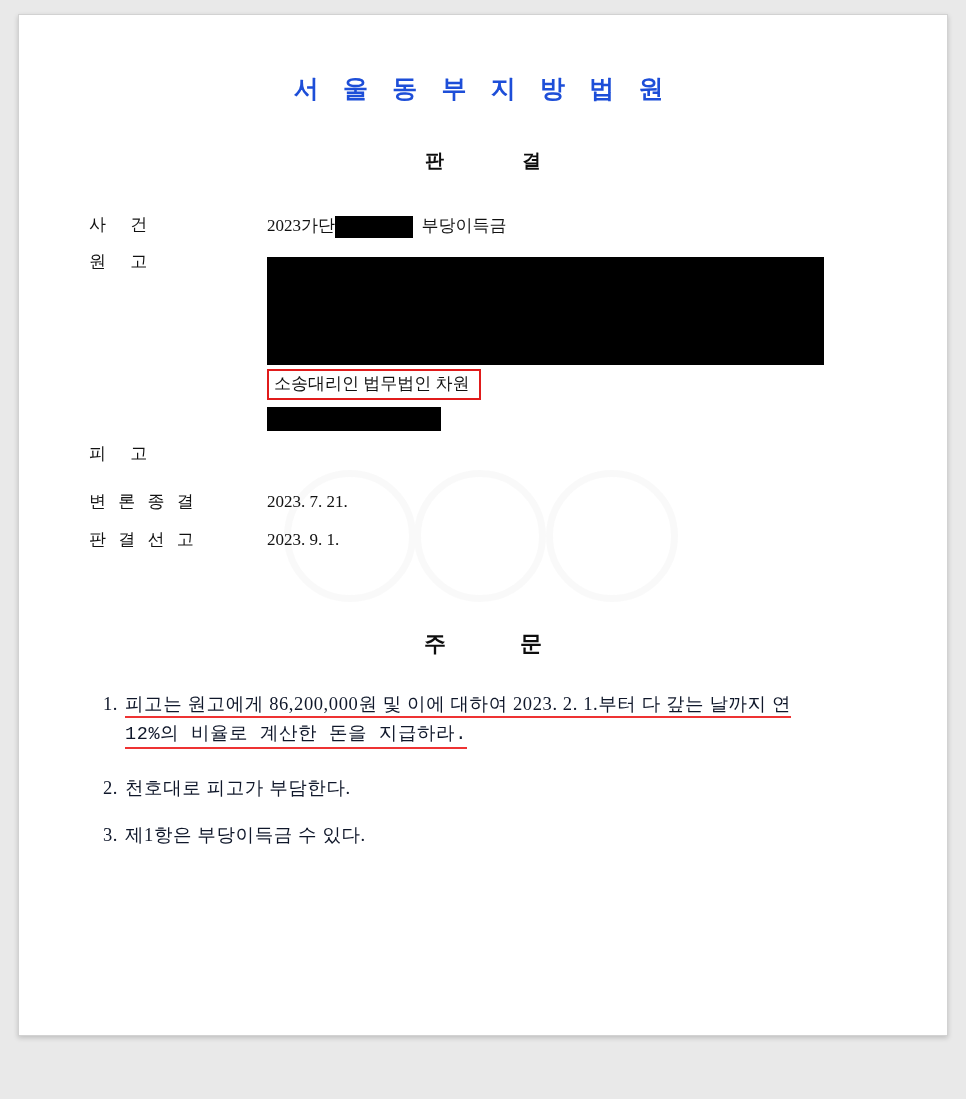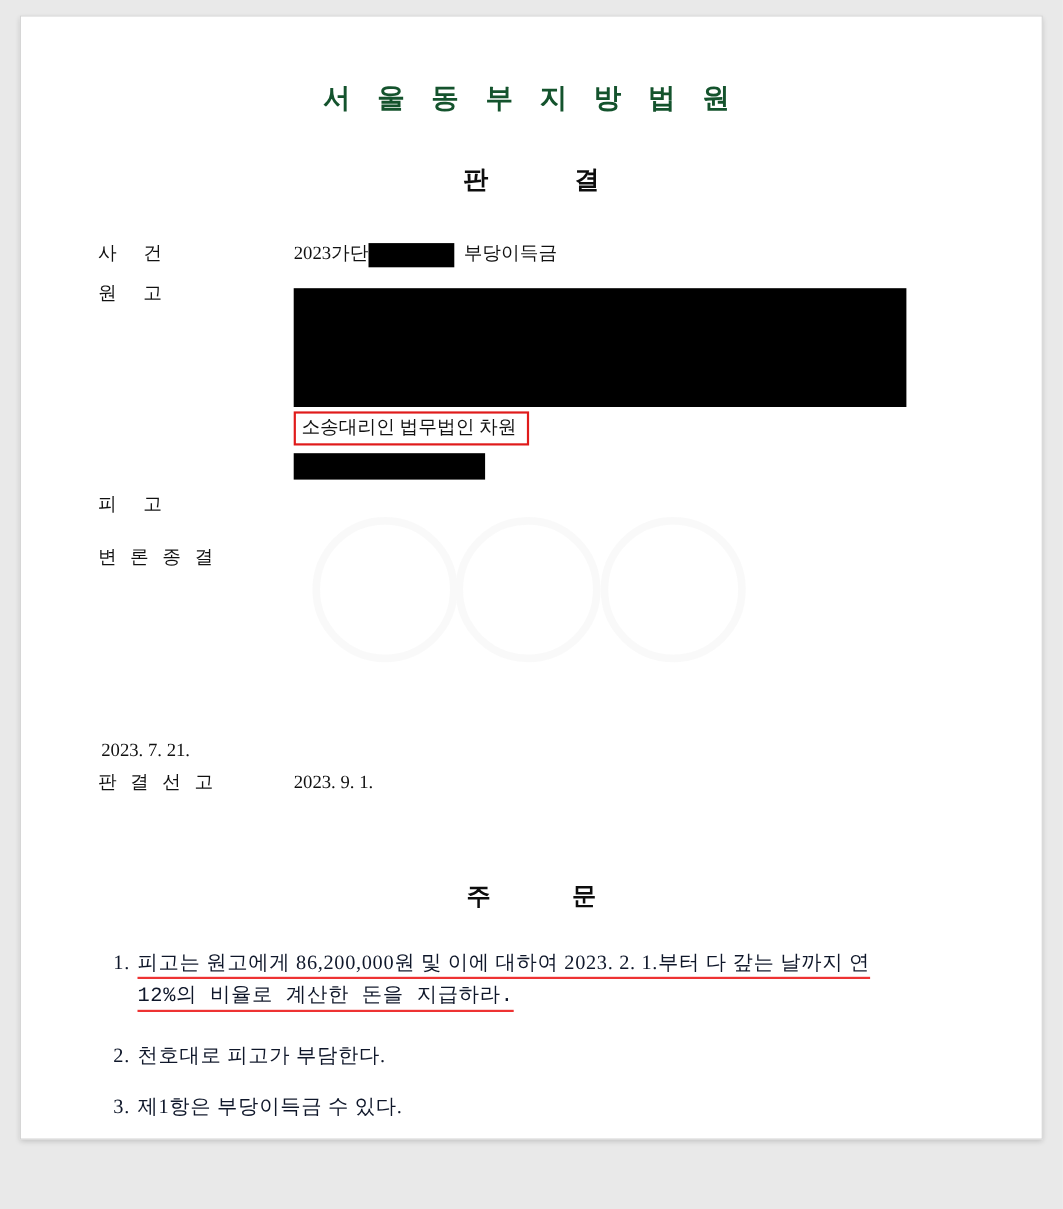--- a/index.html
+++ b/index.html
@@ -59,26 +59,26 @@
     z-index: 2;
     padding: 0;
   }
 
   .court-title {
     text-align: center;
     font-size: 25px;
     font-weight: bold;
     letter-spacing: 9px;
     margin-top: 57px;
-    color: #14532d;
+    color: #1d4ed8;
   }
 
   .doc-kind {
     text-align: center;
-    font-size: 23px;
+    font-size: 19px;
     font-weight: bold;
     margin-top: 43px;
     color: #0d0d0d;
   }
   .doc-kind .sp { display: inline-block; width: 78px; }
 
   .meta {
     margin-top: 42px;
     font-size: 17px;
     color: #111;
@@ -215,21 +215,21 @@
             <span class="blk-wide"></span>
             <span class="boxed-red">소송대리인 법무법인 차원</span>
             <span class="blk-small"></span>
           </div>
         </div>
 
         <div class="row" style="margin-top:14px;">
           <div class="label">피 고</div>
         </div>
 
-        <div class="row" style="margin-top:22px;flex-direction:column;">
+        <div class="row" style="margin-top:22px;">
           <div class="label tight">변 론 종 결</div>
           <div class="value">2023. 7. 21.</div>
         </div>
 
         <div class="row" style="margin-top:12px;">
           <div class="label tight">판 결 선 고</div>
           <div class="value">2023. 9. 1.</div>
         </div>
 
       </div>

